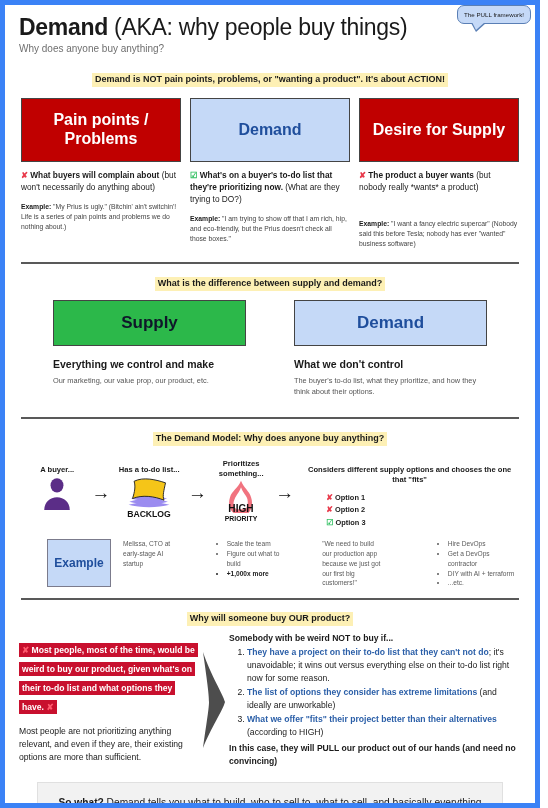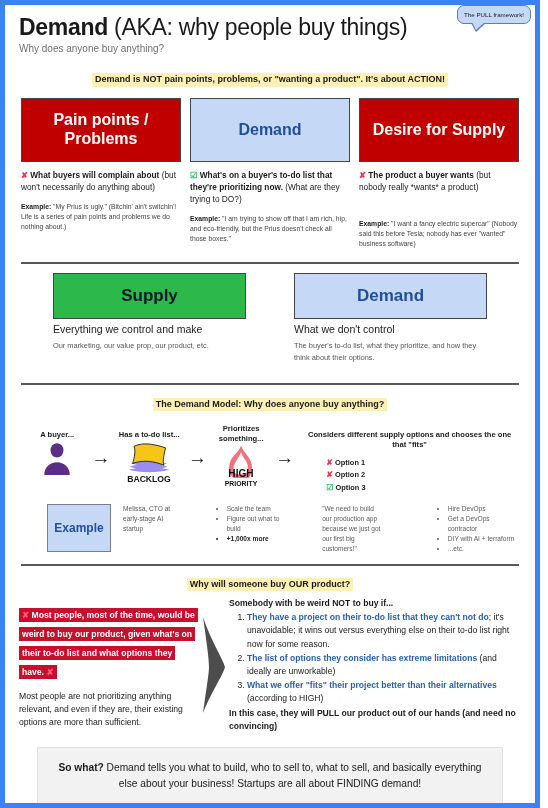--- a/index.html
+++ b/index.html
@@ -75,21 +75,21 @@
     display:flex;gap:48px;padding:0 48px;margin-top:9px;
   }
   .col2{flex:1 1 0;min-width:0;}
   .bigbox{
     border:1.5px solid #444;height:44px;
     display:flex;align-items:center;justify-content:center;
     font-weight:bold;font-size:17px;
   }
   .bigbox.green{background:#2cb84a;color:#0f172a;}
   .bigbox.blue{background:#c5d9f7;color:#1f4e9c;}
-  .h2{font-weight:normal;font-size:10.5px;margin-top:4px;}
+  .h2{font-weight:bold;font-size:10.5px;margin-top:12px;}
   .sub2{font-size:7.4px;line-height:1.5;color:#555;margin-top:5px;}
   
   .modelwrap{padding:0 16px;margin-top:9px;}
   .mrow{display:flex;align-items:flex-start;}
   .tagbox{
     width:62px;height:46px;flex:0 0 62px;
     border:1.5px solid #7b7b8c;background:#c5d9f7;
     display:flex;align-items:center;justify-content:center;
     font-weight:bold;font-size:12px;color:#1f4e9c;
     margin-left:26px;
@@ -198,20 +198,23 @@
       </div>
       <div class="example" style="margin-top:26px;">
         <b>Example:</b><span> "I want a fancy electric supercar" (Nobody said this before Tesla; nobody has ever "wanted" business software)</span>
       </div>
     </div>
 
   </div>
 
   <div class="divider"></div>
 
+  <div class="center" style="margin-top:8px;">
+    <span class="hl">What is the difference between supply and demand?</span>
+  </div>
 
   <div class="cols2">
     <div class="col2">
       <div class="bigbox green">Supply</div>
       <div class="h2">Everything we control and make</div>
       <div class="sub2">Our marketing, our value prop, our product, etc.</div>
     </div>
     <div class="col2">
       <div class="bigbox blue">Demand</div>
       <div class="h2">What we don't control</div>

